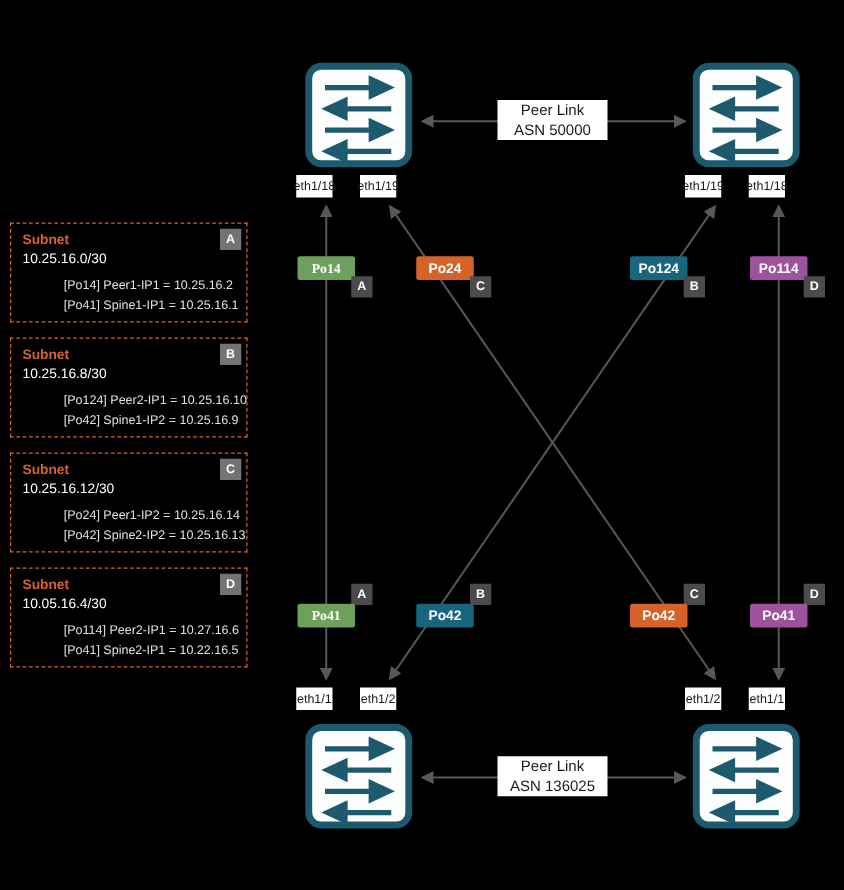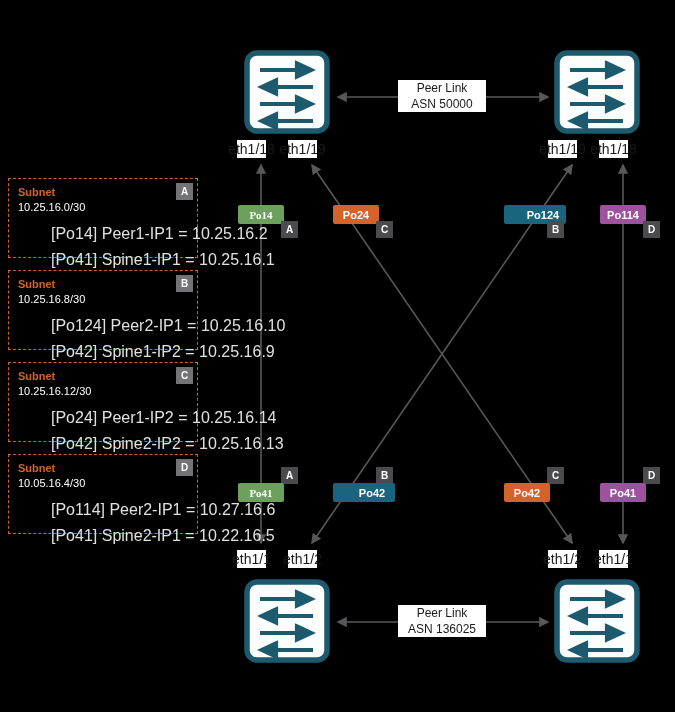--- a/index.html
+++ b/index.html
@@ -4,46 +4,46 @@
 <style>
   html,body{margin:0;padding:0;background:#000;}
   .canvas{
     position:relative;width:675px;height:712px;background:#000000;
     font-family:"Liberation Sans",sans-serif;overflow:hidden;
   }
   .links{position:absolute;left:0;top:0;}
   .switch{position:absolute;width:88px;height:86px;}
   .port{
     position:absolute;width:29px;height:18px;background:#ffffff;color:#1a1a1a;
-    font-size:14px;display:flex;align-items:center;justify-content:center;
+    font-size:10px;display:flex;align-items:center;justify-content:center;
   }
   .peerlink{
     position:absolute;width:88px;background:#ffffff;color:#1a1a1a;font-size:12px;
     text-align:center;padding:0 0;line-height:1.35;
   }
   .chip{
     position:absolute;width:46px;height:19px;color:#ffffff;font-size:11px;font-weight:bold;
     display:flex;align-items:center;justify-content:center;border-radius:2px;
   }
   .chip-green{background:#6da05c;font-family:Liberation Serif, serif;}
   .chip-orange{background:#d4632a;}
-  .chip-teal{background:#1a657e;padding-left:16px;}
+  .chip-teal{background:#1a657e;}
   .chip-purple{background:#9e519c;}
   .badge{
     position:absolute;width:17px;height:17px;background:#4b4b4d;color:#ffffff;
     font-size:10px;font-weight:bold;display:flex;align-items:center;justify-content:center;
   }
   .subnet{
     position:absolute;left:8px;width:190px;height:80px;border:1px dashed #d4632a;
     background:#000;padding:7px 9px;box-sizing:border-box;
   }
   .subnet-title{color:#d4632a;font-size:11px;font-weight:bold;}
   .subnet-cidr{color:#ffffff;font-size:11px;margin-top:3px;}
   .subnet-lines{margin-top:8px;padding-left:5px;}
-  .subnet-line{color:#e0e0e0;font-size:16px;line-height:1.6;white-space:nowrap;padding-left:28px;}
+  .subnet-line{color:#e0e0e0;font-size:10px;line-height:1.6;white-space:nowrap;padding-left:28px;}
   .subnet-badge{
     position:absolute;top:4px;right:4px;width:17px;height:17px;background:#737375;
     color:#ffffff;font-size:10px;font-weight:bold;display:flex;align-items:center;justify-content:center;
   }
 </style>
 </head>
 <body>
 
 <div class="canvas">
 

